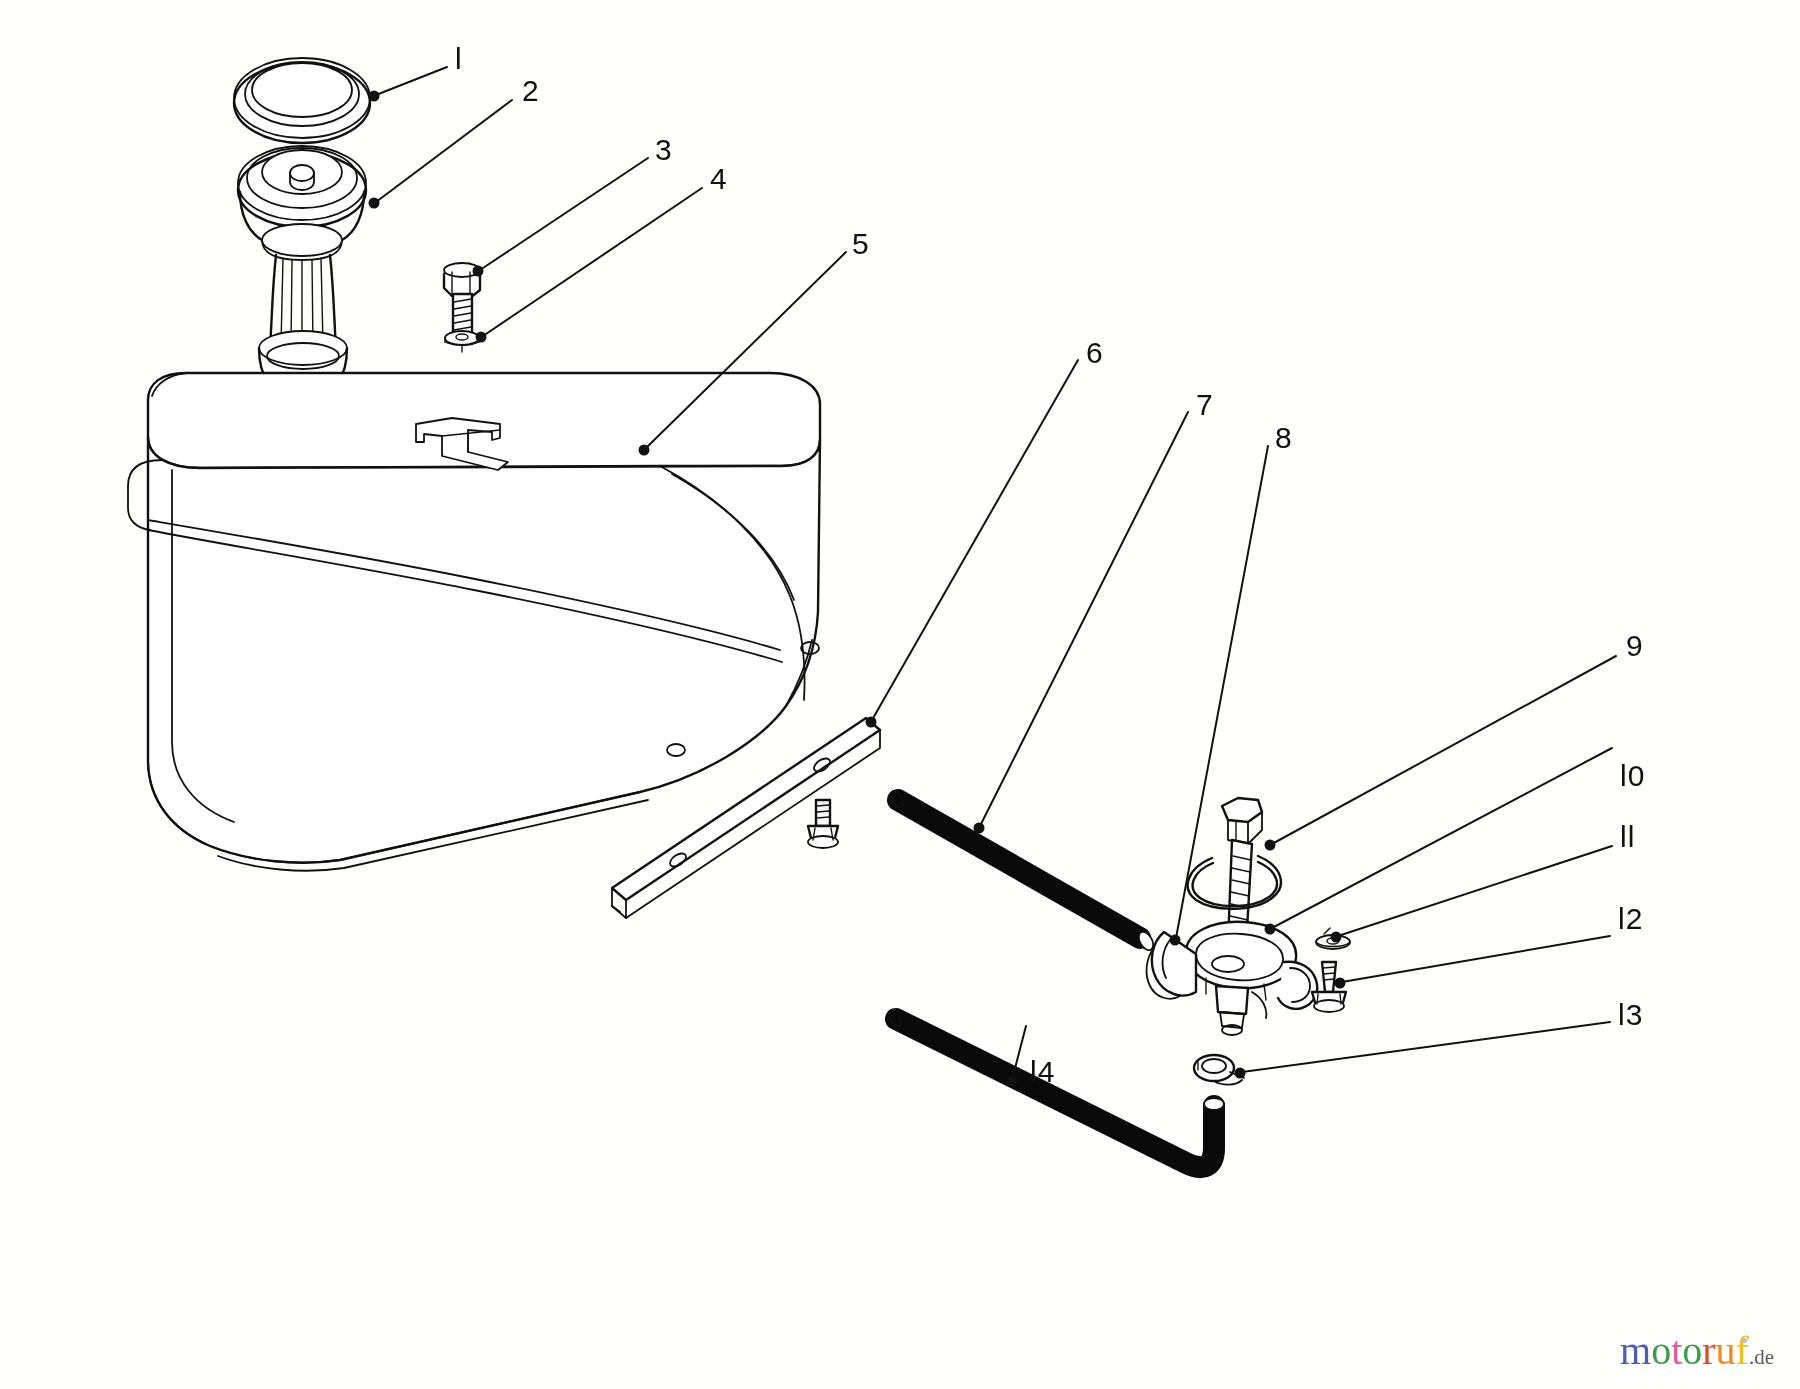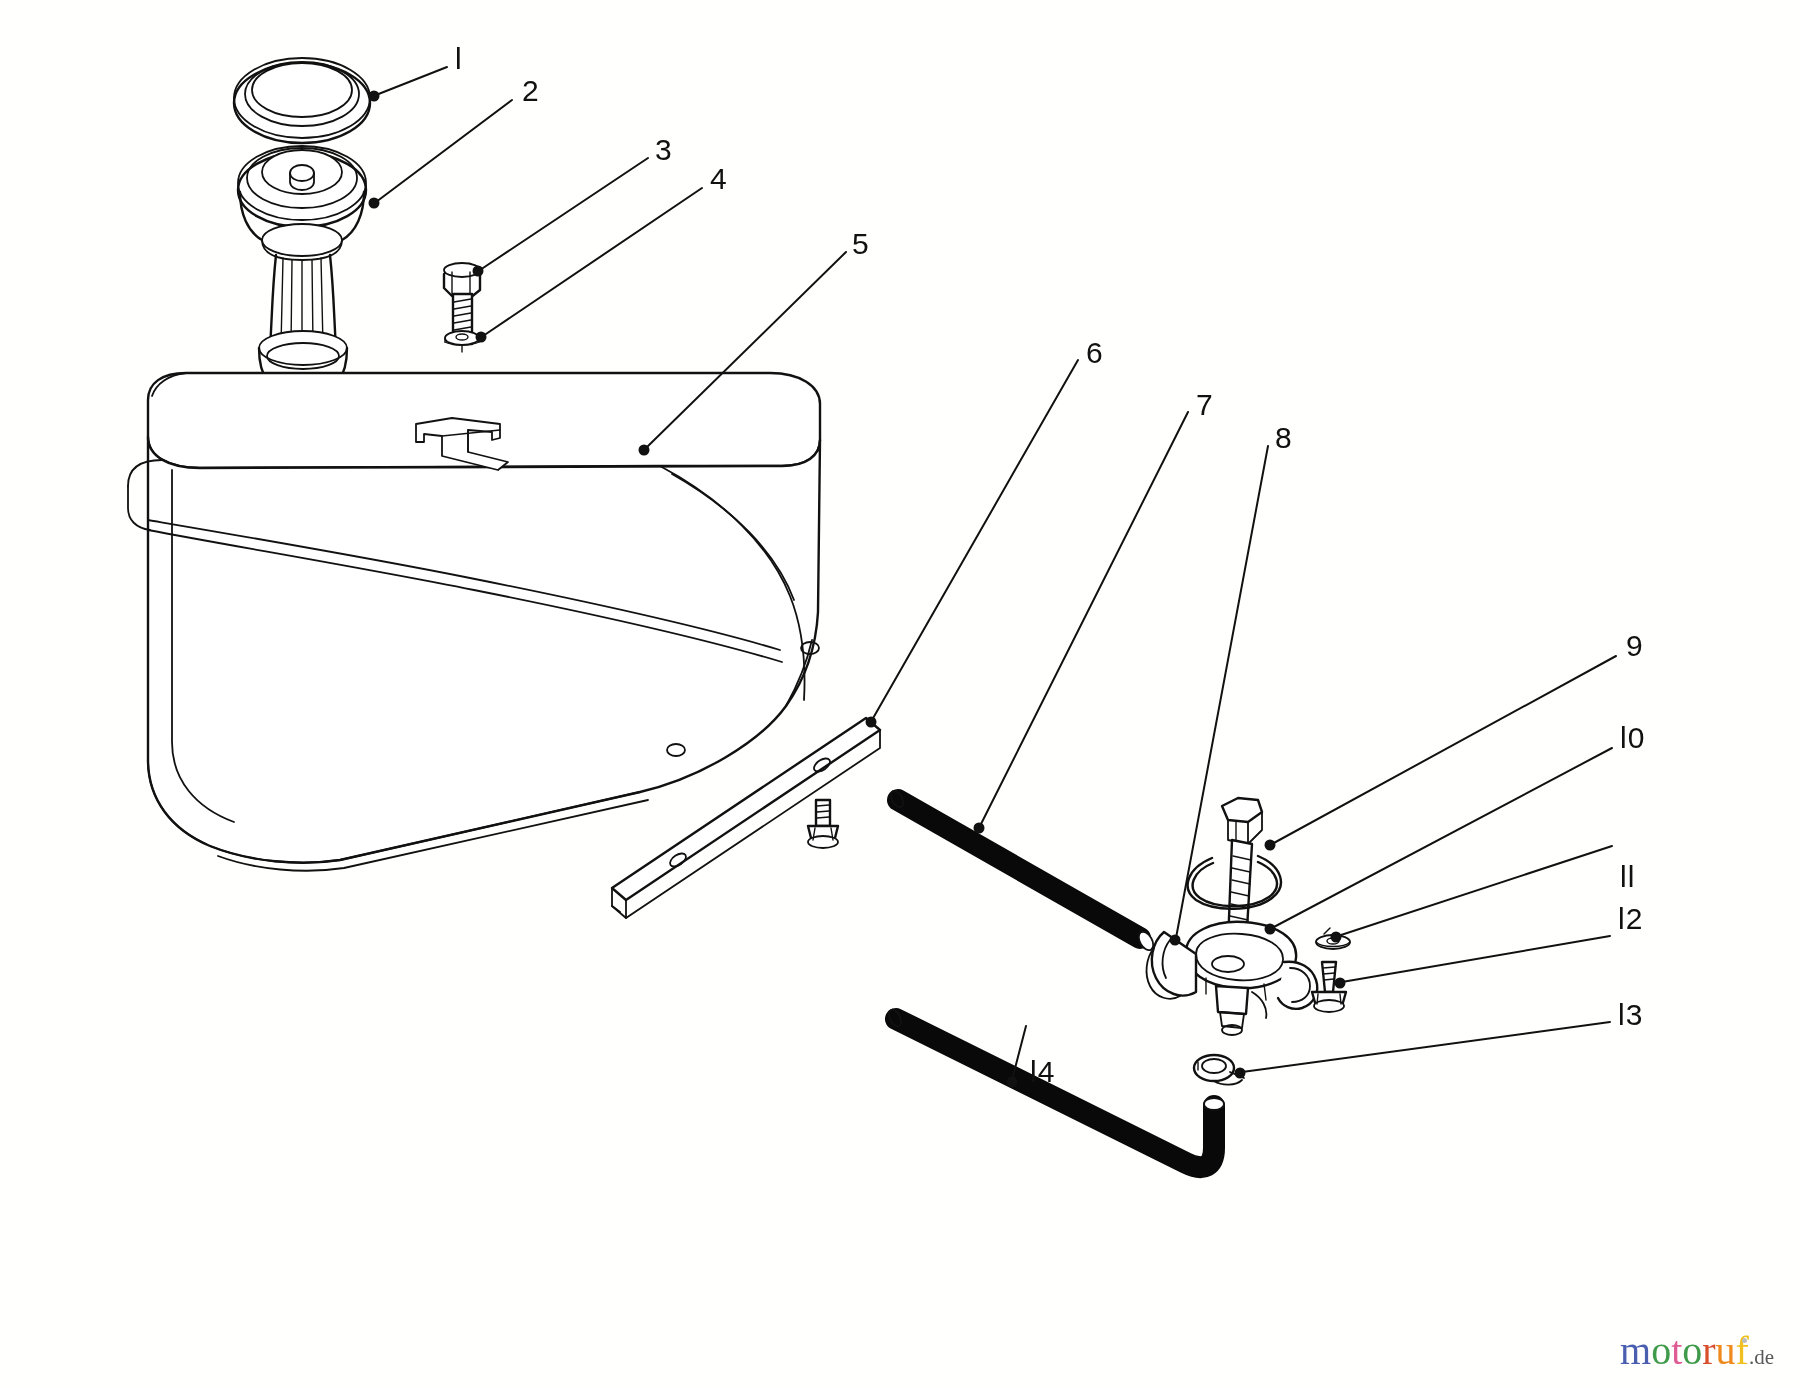--- a/index.html
+++ b/index.html
@@ -421,22 +421,22 @@
 
   <div class="callout" style="left:455px;  top:44px;">l</div>
   <div class="callout" style="left:522px;  top:76px;">2</div>
   <div class="callout" style="left:655px;  top:135px;">3</div>
   <div class="callout" style="left:710px;  top:164px;">4</div>
   <div class="callout" style="left:852px;  top:229px;">5</div>
   <div class="callout" style="left:1086px; top:338px;">6</div>
   <div class="callout" style="left:1196px; top:390px;">7</div>
   <div class="callout" style="left:1275px; top:423px;">8</div>
   <div class="callout" style="left:1626px; top:631px;">9</div>
-  <div class="callout" style="left:1620px; top:723px;">l0</div>
-  <div class="callout" style="left:1620px; top:862px;">ll</div>
+  <div class="callout" style="left:1620px; top:761px;">l0</div>
+  <div class="callout" style="left:1620px; top:822px;">ll</div>
   <div class="callout" style="left:1618px; top:904px;">l2</div>
   <div class="callout" style="left:1618px; top:1000px;text-align:center;">l3</div>
   <div class="callout" style="left:1030px; top:1057px;">l4</div>
 
   <div id="watermark">
     <span class="wm-l" style="color:#4a5fb0">m</span><span class="wm-l" style="color:#3f9b4a">o</span><span class="wm-l" style="color:#e05a94">t</span><span class="wm-l" style="color:#3f9b4a">o</span><span class="wm-l" style="color:#d94f2b">r</span><span class="wm-l" style="color:#ef8a1f">u</span><span class="wm-l" style="color:#f0c020">f</span><span class="wm-dot"></span><span class="wm-tld">.de</span>
   </div>
 
 </div>
 

